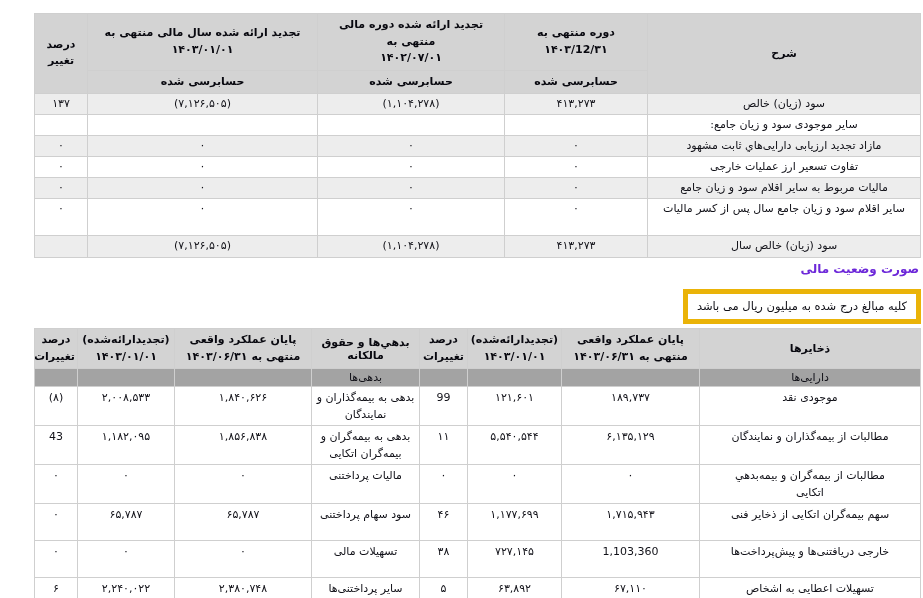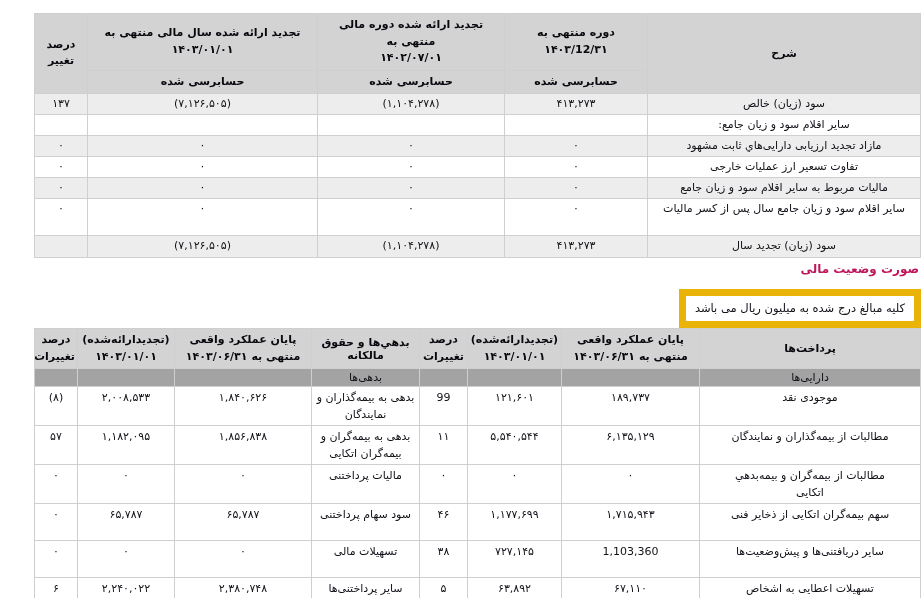--- a/index.html
+++ b/index.html
@@ -23,24 +23,24 @@
   .it col.c-rp{width:187px;}  .it col.c-ry{width:230px;}
   .it col.c-chg{width:53px;}
   .it thead tr.t1 th{height:36px;}
   .it thead tr.t2 th{height:16px;}
   .it tbody td{height:16px;line-height:1.45;margin-left:19px;}
   .it tbody tr:nth-child(6) td{height:32px;}
   .it tbody tr:nth-child(7) td{height:17px;}
   .it .lbl .w{display:inline-block;max-width:250px;}
 
   
-  .sec-title{position:absolute;top:262px;right:4px;font-size:12px;font-weight:bold;color:#be185d;}
+  .sec-title{position:absolute;top:262px;right:4px;font-size:12px;font-weight:bold;color:#6d28d9;}
   .note-box{
     position:absolute;top:289px;right:2px;height:17px;
-    border:7px solid #eab308;background:#fff;padding:4px 9px;
+    border:5px solid #eab308;background:#fff;padding:4px 9px;
     font-size:11.5px;line-height:17px;color:#111118;
   }
 
   
   .bt{position:absolute;top:328px;right:2px;width:886px;}
   .bt col.c-al{width:221px;} .bt col.c-aa{width:138px;}
   .bt col.c-ar{width:94px;}  .bt col.c-ac{width:48px;}
   .bt col.c-ll{width:108px;} .bt col.c-la{width:137px;}
   .bt col.c-lr{width:97px;}  .bt col.c-lc{width:43px;}
   .bt thead th{height:32px;}
@@ -89,21 +89,21 @@
   </thead>
   <tbody>
       <tr class="shade">
         <td class="lbl"><span class="w">سود (زیان) خالص</span></td>
         <td class="num">۴۱۳,۲۷۳</td>
         <td class="num">(۱,۱۰۴,۲۷۸)</td>
         <td class="num">(۷,۱۲۶,۵۰۵)</td>
         <td class="num">۱۳۷</td>
       </tr>
       <tr>
-        <td class="lbl"><span class="w">سایر اقلام سود و زیان جامع:</span></td>
+        <td class="lbl"><span class="w">سایر موجودی سود و زیان جامع:</span></td>
         <td class="num"></td>
         <td class="num"></td>
         <td class="num"></td>
         <td class="num"></td>
       </tr>
       <tr class="shade">
         <td class="lbl"><span class="w">مازاد تجدید ارزیابی دارایی‌هاي ثابت مشهود</span></td>
         <td class="num">۰</td>
         <td class="num">۰</td>
         <td class="num">۰</td>
@@ -124,21 +124,21 @@
         <td class="num">۰</td>
       </tr>
       <tr>
         <td class="lbl"><span class="w">سایر اقلام سود و زیان جامع سال پس از کسر مالیات</span></td>
         <td class="num">۰</td>
         <td class="num">۰</td>
         <td class="num">۰</td>
         <td class="num">۰</td>
       </tr>
       <tr class="shade">
-        <td class="lbl"><span class="w">سود (زیان) تجدید سال</span></td>
+        <td class="lbl"><span class="w">سود (زیان) خالص سال</span></td>
         <td class="num">۴۱۳,۲۷۳</td>
         <td class="num">(۱,۱۰۴,۲۷۸)</td>
         <td class="num">(۷,۱۲۶,۵۰۵)</td>
         <td class="num"></td>
       </tr>
     </tbody>
 </table>
 
 <div class="sec-title">صورت وضعیت مالی</div>
 
@@ -150,21 +150,21 @@
       <col class="c-aa">
       <col class="c-ar">
       <col class="c-ac">
     <col class="c-ll">
       <col class="c-la">
       <col class="c-lr">
       <col class="c-lc">
   </colgroup>
   <thead>
     <tr>
-      <th>پرداخت‌ها</th>
+      <th>ذخایر‌ها</th>
       <th>
         <span class="l">پایان عملکرد واقعی</span>
         <span class="l">منتهی به ۱۴۰۳/۰۶/۳۱</span>
       </th>
       <th>
         <span class="l">(تجدیدارائه‌شده)</span>
         <span class="l">۱۴۰۳/۰۱/۰۱</span>
       </th>
       <th>
         <span class="l">درصد</span>
@@ -207,21 +207,21 @@
         <td class="num">(۸)</td>
       </tr>
       <tr class="rx">
         <td class="lbl"><span class="w">مطالبات از بیمه‌گذاران و نمایندگان</span></td>
         <td class="num">۶,۱۳۵,۱۲۹</td>
         <td class="num">۵,۵۴۰,۵۴۴</td>
         <td class="num">۱۱</td>
         <td class="lbl"><span class="w">بدهی به بیمه‌گران و بیمه‌گران اتکایی</span></td>
         <td class="num">۱,۸۵۶,۸۳۸</td>
         <td class="num">۱,۱۸۲,۰۹۵</td>
-        <td class="num">۵۷</td>
+        <td class="num">43</td>
       </tr>
       <tr class="rx">
         <td class="lbl"><span class="w">مطالبات از بیمه‌گران و بیمه‌بدهي اتکایی</span></td>
         <td class="num">۰</td>
         <td class="num">۰</td>
         <td class="num">۰</td>
         <td class="lbl"><span class="w">مالیات پرداختنی</span></td>
         <td class="num">۰</td>
         <td class="num">۰</td>
         <td class="num">۰</td>
@@ -230,21 +230,21 @@
         <td class="lbl"><span class="w">سهم بیمه‌گران اتکایی از ذخایر فنی</span></td>
         <td class="num">۱,۷۱۵,۹۴۳</td>
         <td class="num">۱,۱۷۷,۶۹۹</td>
         <td class="num">۴۶</td>
         <td class="lbl"><span class="w">سود سهام پرداختنی</span></td>
         <td class="num">۶۵,۷۸۷</td>
         <td class="num">۶۵,۷۸۷</td>
         <td class="num">۰</td>
       </tr>
       <tr class="rx">
-        <td class="lbl"><span class="w">سایر دریافتنی‌ها و پیش‌وضعیت‌ها</span></td>
+        <td class="lbl"><span class="w">خارجی دریافتنی‌ها و پیش‌پرداخت‌ها</span></td>
         <td class="num">1,103,360</td>
         <td class="num">۷۲۷,۱۴۵</td>
         <td class="num">۳۸</td>
         <td class="lbl"><span class="w">تسهیلات مالی</span></td>
         <td class="num">۰</td>
         <td class="num">۰</td>
         <td class="num">۰</td>
       </tr>
       <tr class="rx">
         <td class="lbl"><span class="w">تسهیلات اعطایی به اشخاص</span></td>

